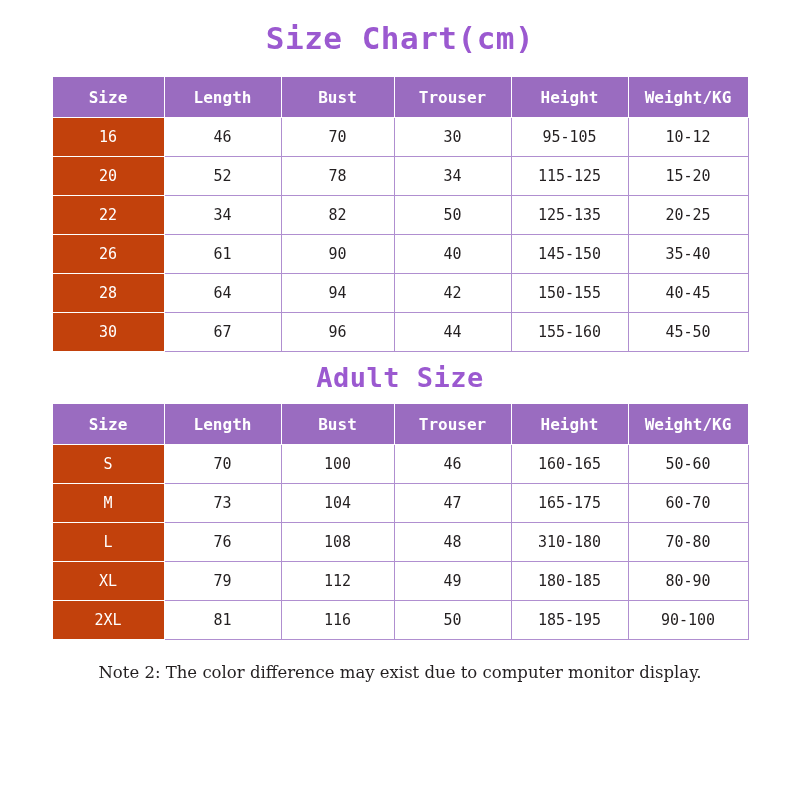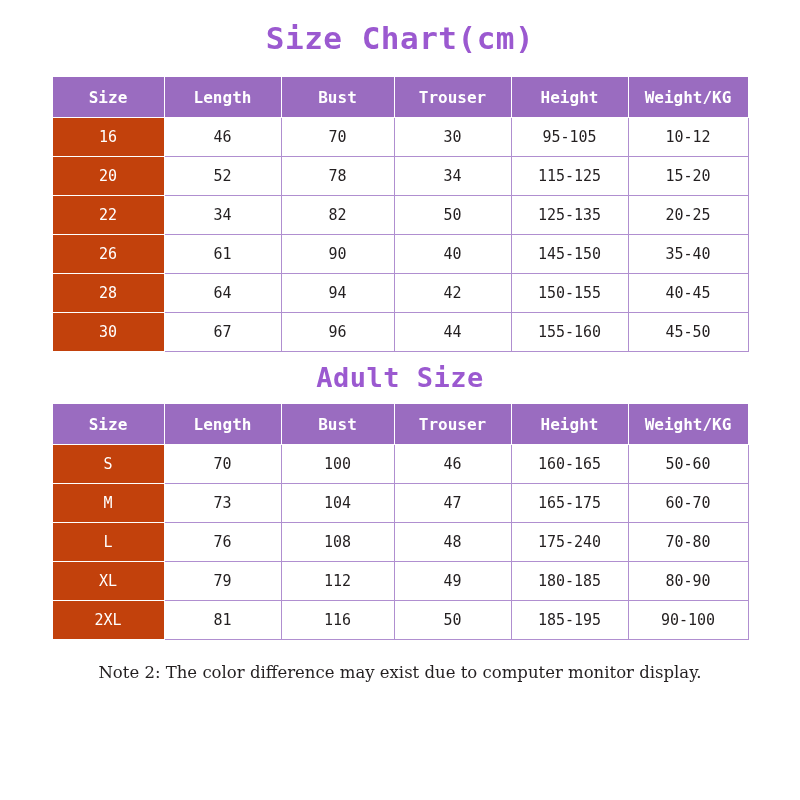--- a/index.html
+++ b/index.html
@@ -203,21 +203,21 @@
         <td class="datacol">104</td>
         <td class="datacol">47</td>
         <td class="datacol">165-175</td>
         <td class="datacol">60-70</td>
       </tr>
       <tr>
         <td class="sizecol">L</td>
         <td class="datacol">76</td>
         <td class="datacol">108</td>
         <td class="datacol">48</td>
-        <td class="datacol">175-240</td>
+        <td class="datacol">310-180</td>
         <td class="datacol">70-80</td>
       </tr>
       <tr>
         <td class="sizecol">XL</td>
         <td class="datacol">79</td>
         <td class="datacol">112</td>
         <td class="datacol">49</td>
         <td class="datacol">180-185</td>
         <td class="datacol">80-90</td>
       </tr>

